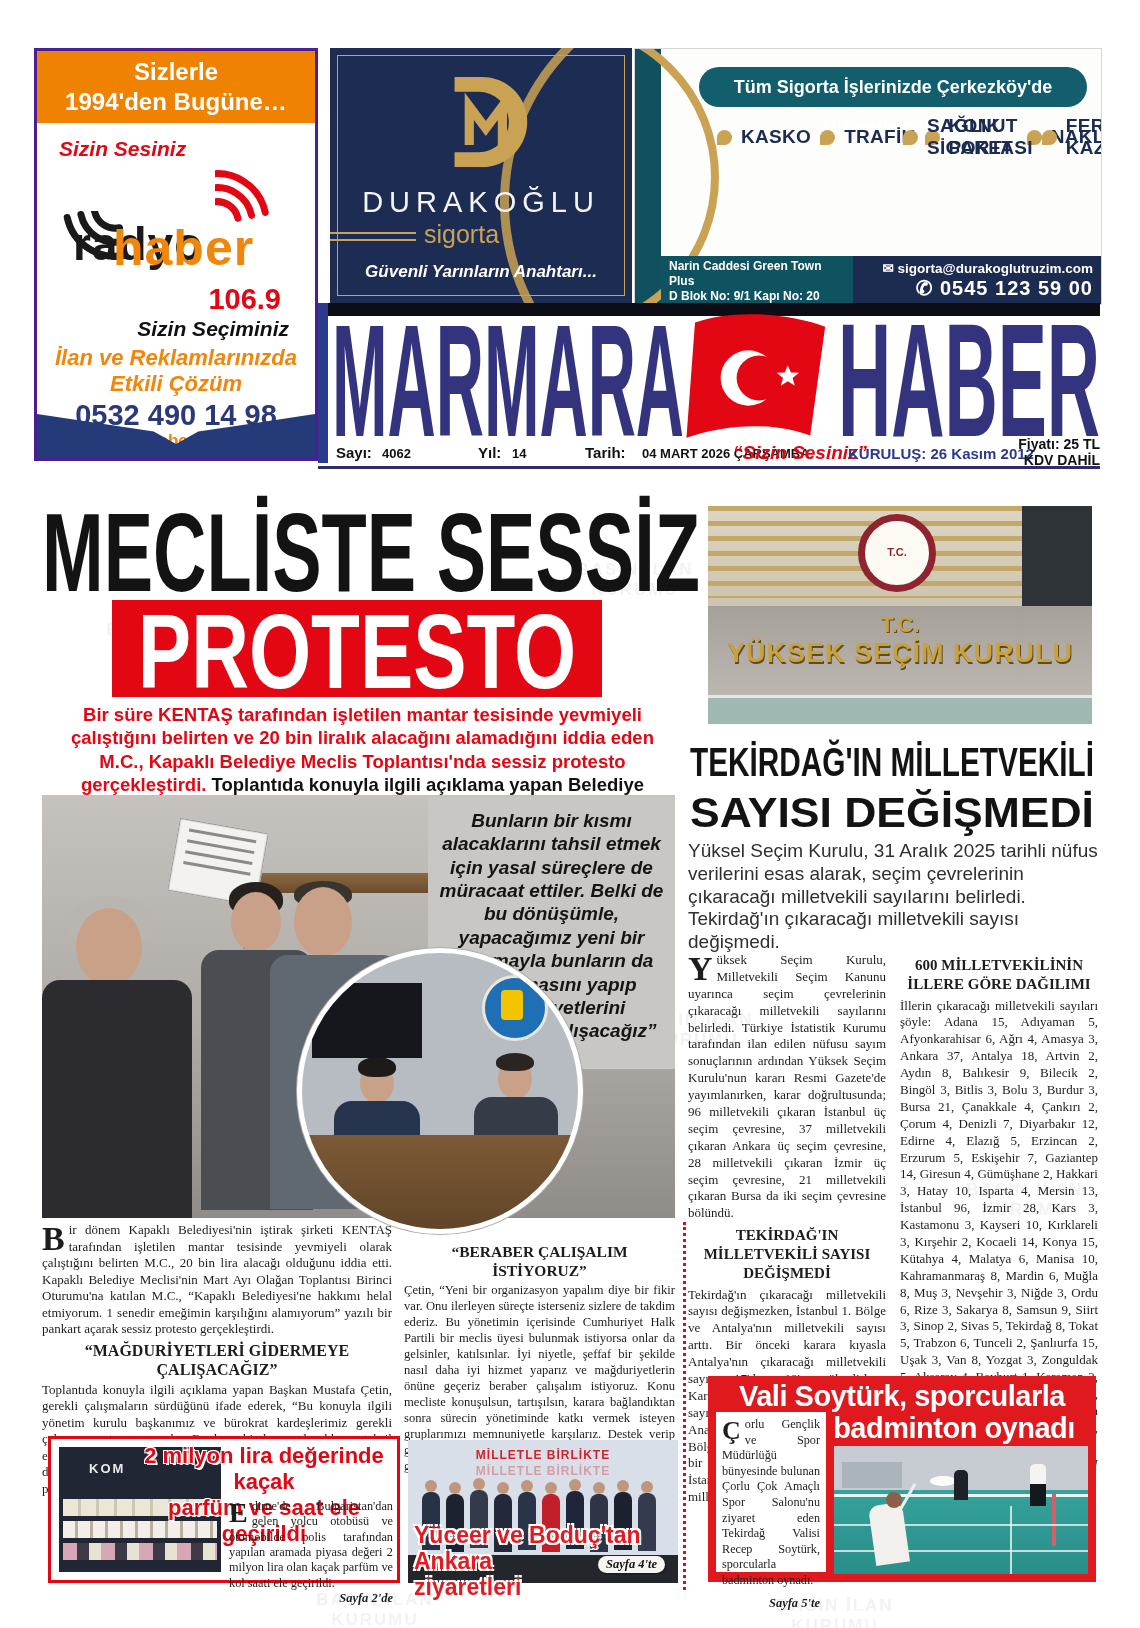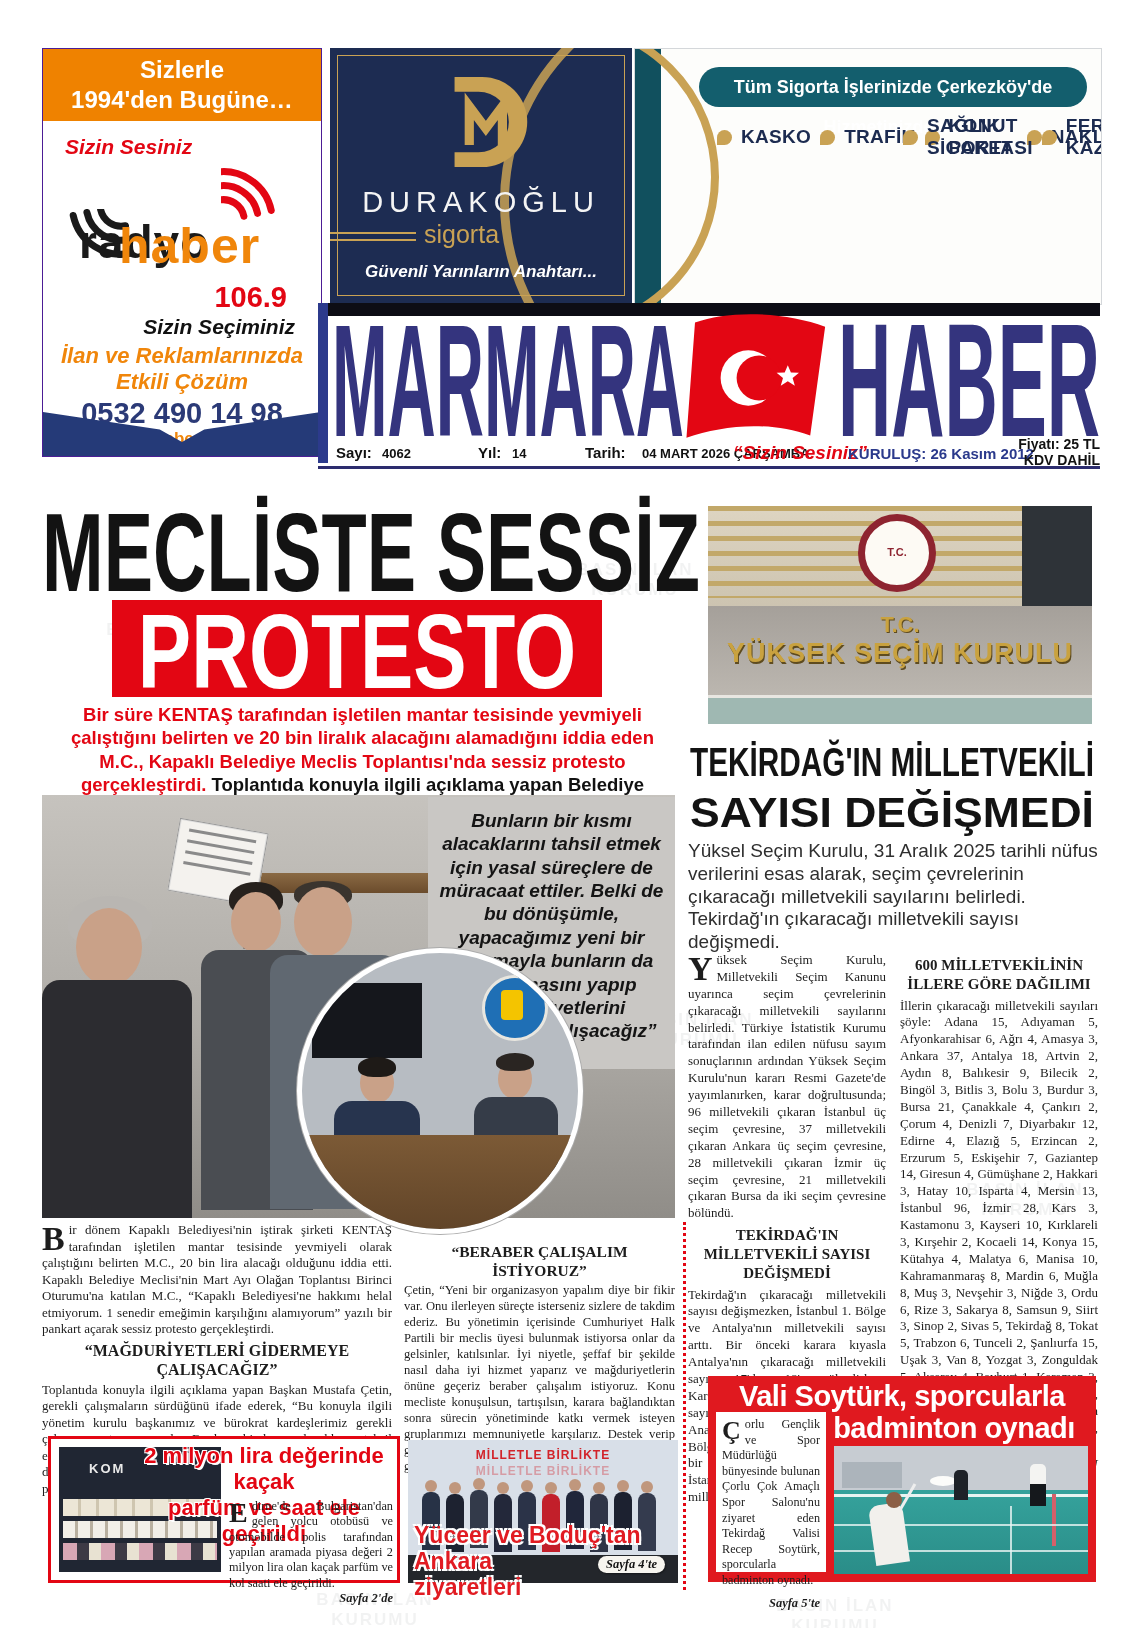--- a/index.html
+++ b/index.html
@@ -3,21 +3,21 @@
 <meta charset="utf-8">
 <style>
   html,body{margin:0;padding:0;background:#ffffff;}
   .page{position:relative;width:1140px;height:1628px;background:#ffffff;overflow:hidden;
         font-family:"Liberation Sans",sans-serif;color:#111;}
   .abs{position:absolute;}
   .serif{font-family:"Liberation Serif",serif;}
   .wm{position:absolute;width:150px;opacity:.055;color:#20242c;font:700 17px/1.2 "Liberation Sans",sans-serif;
       letter-spacing:2px;text-align:center;pointer-events:none;}
   
-  .radyo-ad{left:42px;top:48px;width:278px;height:407px;border:1px solid #4c1d95;background:#fff;}
+  .radyo-ad{left:34px;top:48px;width:278px;height:407px;border:3px solid #4c1d95;background:#fff;}
   .radyo-banner{left:0;top:0;right:0;height:66px;background:#ef8200;color:#fff;font-weight:700;
       font-size:24px;line-height:1.25;text-align:center;padding-top:6px;}
   .radyo-tag1{left:22px;top:86px;color:#e30613;font-style:italic;font-weight:700;font-size:21px;}
   .radyo-word1{left:36px;top:118px;font-weight:700;font-size:46px;color:#1a1a1a;letter-spacing:1px;margin-top:48px;}
   .radyo-word2{left:76px;top:168px;font-weight:700;font-size:50px;color:#f0860b;letter-spacing:1px;}
   .radyo-freq{left:0;right:34px;top:232px;text-align:right;color:#e30613;font-weight:700;font-size:29px;}
   .radyo-tag2{left:0;right:26px;top:266px;text-align:right;color:#111;font-style:italic;font-weight:700;font-size:21px;}
   .radyo-promo{left:0;right:0;top:294px;text-align:center;color:#f0860b;font-style:italic;font-weight:700;font-size:22px;line-height:1.2;}
   .radyo-phone{left:0;right:0;top:348px;text-align:center;color:#2b3a77;font-weight:700;font-size:29px;}
   .radyo-web{left:0;right:0;top:380px;text-align:center;color:#f0860b;font-weight:700;font-size:17px;}
@@ -224,20 +224,29 @@
         </div>
       <div class="serv-item">
           <span class="serv-bullet"></span>
           <span>İŞYERİ PAKET</span>
         </div>
       <div class="serv-item">
           <span class="serv-bullet"></span>
           <span>DASK</span>
         </div>
     </div>
+    <div class="abs serv-addr">
+      <div>Narin Caddesi Green Town Plus</div>
+      <div>D Blok No: 9/1  Kapı No: 20</div>
+      <div>Çerkezköy / TEKİRDAĞ</div>
+    </div>
+    <div class="abs serv-contact">
+      <div class="serv-email">✉ sigorta@durakoglutruzim.com</div>
+      <div class="serv-phone">✆ 0545 123 59 00</div>
+    </div>
   </div>
 
   <div class="abs mast-bar"></div>
   <div class="abs mast-strip"></div>
   <svg class="abs" style="left:332px;top:320px;" width="352" height="118" viewBox="0 22 352 60" preserveAspectRatio="none">
     <text x="0" y="81" font-family="Liberation Sans, sans-serif" font-weight="bold" font-size="81" fill="#34347e" textLength="352" lengthAdjust="spacingAndGlyphs">MARMARA</text>
   </svg>
   <svg class="abs" style="left:838px;top:320px;" width="262" height="118" viewBox="0 20 262 62" preserveAspectRatio="none">
     <text x="0" y="81" font-family="Liberation Sans, sans-serif" font-weight="bold" font-size="85" fill="#34347e" textLength="262" lengthAdjust="spacingAndGlyphs">HABER</text>
   </svg>

